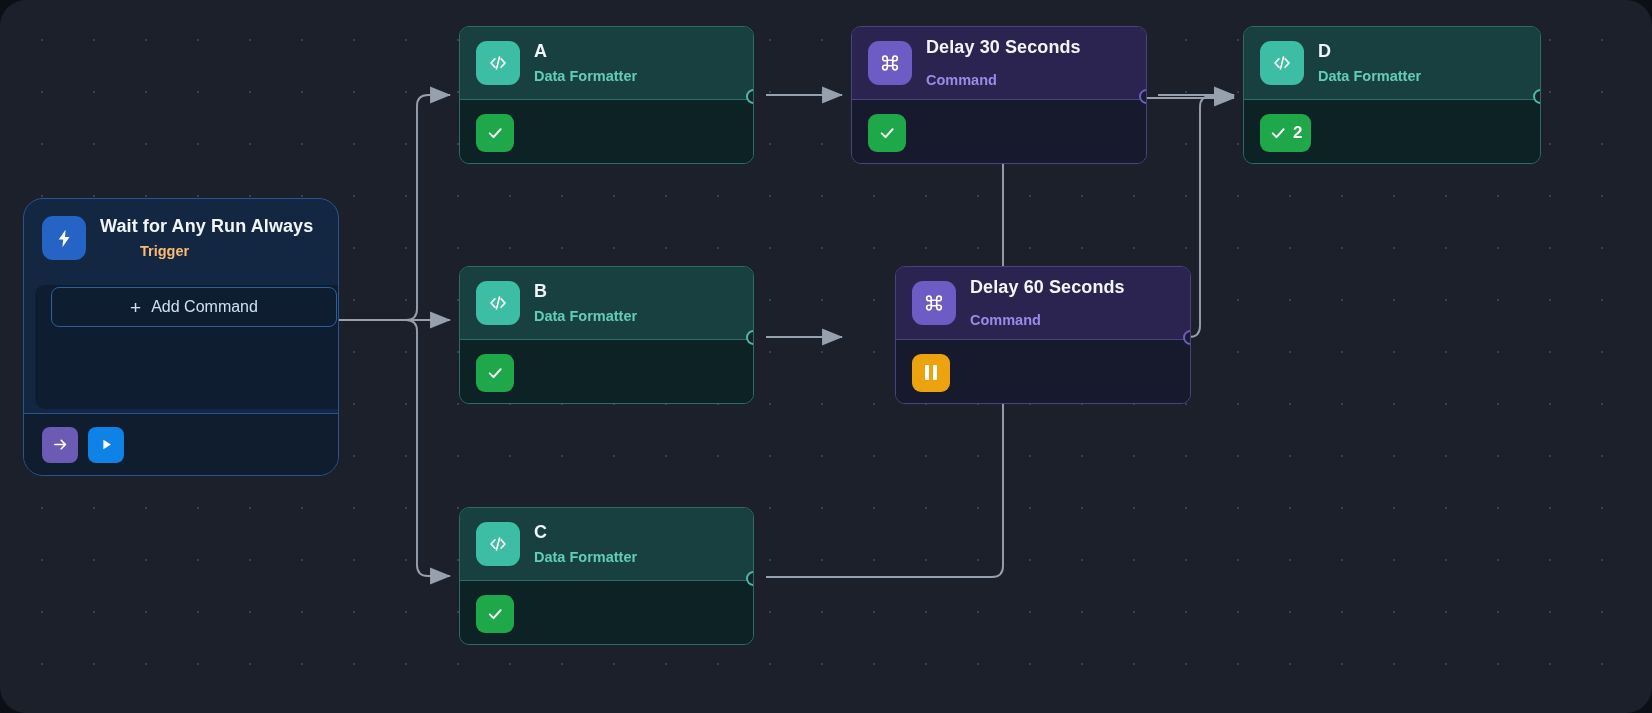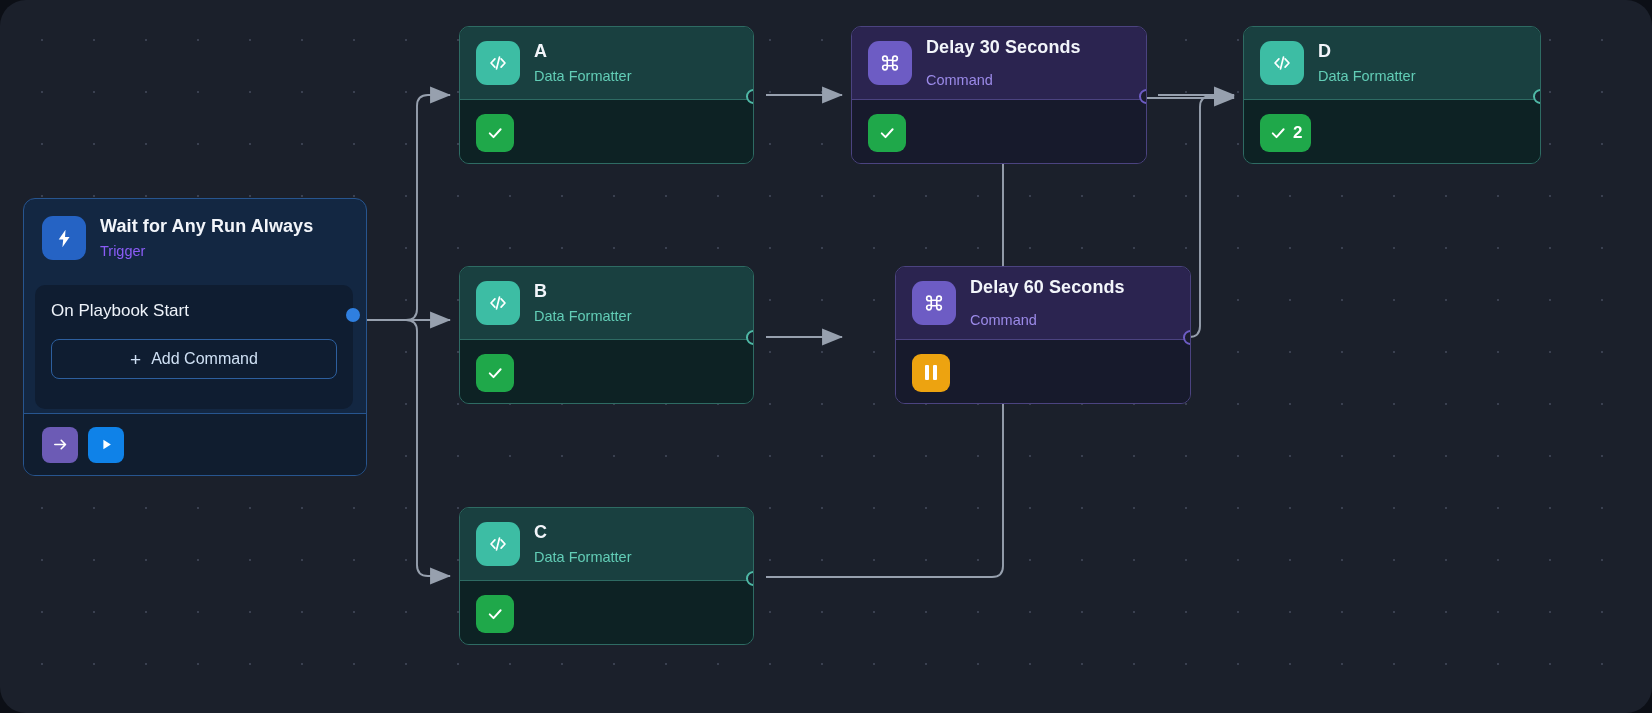--- a/index.html
+++ b/index.html
@@ -22,29 +22,29 @@
   .node{position:absolute;border-radius:10px;overflow:hidden;box-sizing:border-box;}
   .node .head{display:flex;align-items:center;box-sizing:border-box;}
   .node .icon{
     width:44px;height:44px;border-radius:11px;
     display:flex;align-items:center;justify-content:center;
     flex:0 0 auto;
     font-size:20px;color:#ffffff;
   }
   .node .titles{margin-left:14px;display:flex;flex-direction:column;justify-content:center;}
   .node .t-main{font-size:18px;font-weight:700;color:#f2f5fa;line-height:1.25;letter-spacing:.1px;}
-  .node .t-sub{font-size:14.5px;font-weight:400;line-height:1.3;margin-top:5px;}
+  .node .t-sub{font-size:14.5px;font-weight:700;line-height:1.3;margin-top:5px;}
   .node .body{box-sizing:border-box;display:flex;align-items:center;}
 
   
-  #n-trigger{left:23px;top:198px;width:344px;height:278px;
-    background:#132742;border:1px solid #27558f;border-radius:12px;}
+  #n-trigger{left:23px;top:198px;width:316px;height:278px;
+    background:#132742;border:1px solid #27558f;border-radius:20px;}
   #n-trigger .head{height:78px;padding:0 18px;}
   #n-trigger .icon{background:#2563c4;}
-  #n-trigger .t-sub{color:#8b5cf6;}
+  #n-trigger .t-sub{color:#fdba74;margin-left:40px;}
   #trigger-body{
     position:absolute;left:11px;top:86px;width:318px;height:124px;
     background:#0f1d31;border-radius:10px;box-sizing:border-box;padding:0 16px;
   }
   #trigger-row{display:flex;align-items:center;height:52px;}
   #trigger-row .lbl{font-size:17px;color:#eef3fa;font-weight:400;}
   #add-trigger{
     margin-top:2px;height:40px;width:286px;
     border:1px solid #2d5f9e;border-radius:8px;
     background:transparent;color:#cfe0f4;
@@ -135,23 +135,20 @@
           <path d="M13.2 2 5.4 13.2h5.1L9.6 22l8.2-11.6h-5.2z" fill="#ffffff"></path>
         </svg>
       </div>
       <div class="titles">
         <span class="t-main">Wait for Any Run Always</span>
         <span class="t-sub">Trigger</span>
       </div>
     </div>
 
     <div id="trigger-body">
-      <div id="trigger-row">
-        <span class="lbl">On Playbook Start</span>
-      </div>
       <button id="add-trigger">
         <span class="plus">+</span>
         <span>Add Command</span>
       </button>
       <span class="port port-dot-blue" style="right:-7px;top:23px;"></span>
     </div>
 
     <div id="trigger-foot">
       <button class="mini-btn" id="btn-step">
         <svg width="17" height="17" viewBox="0 0 24 24" aria-hidden="true">

